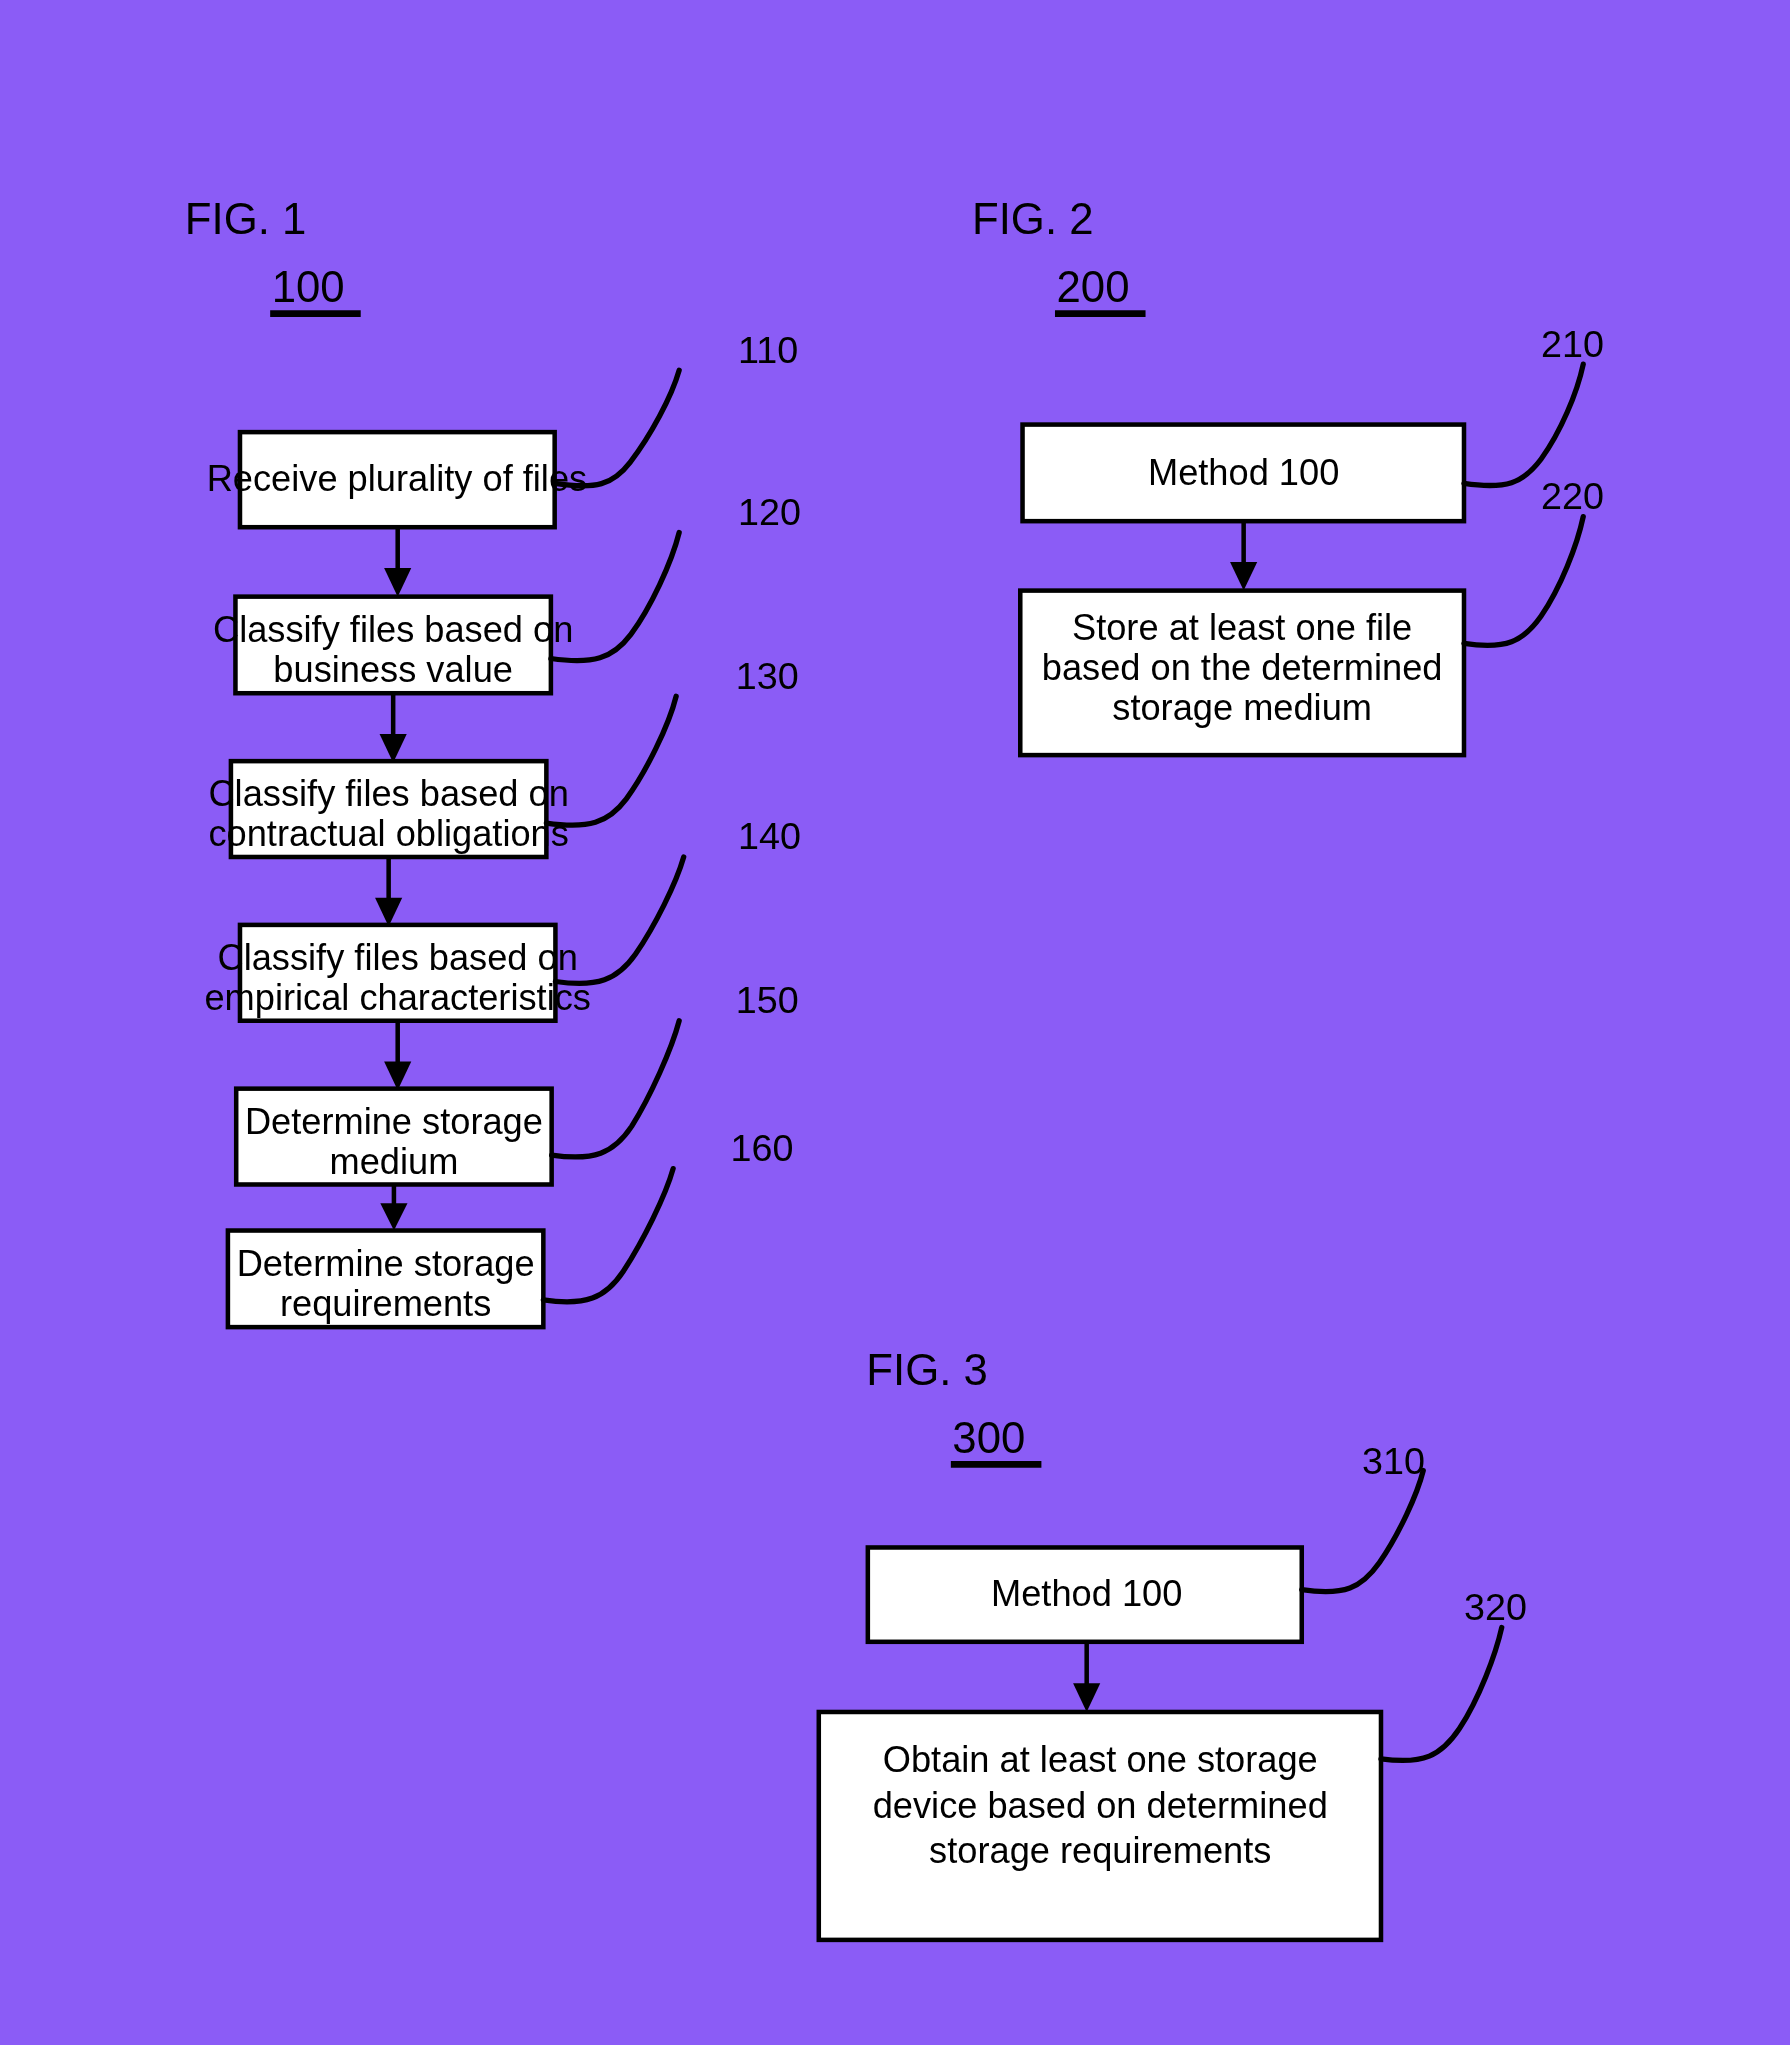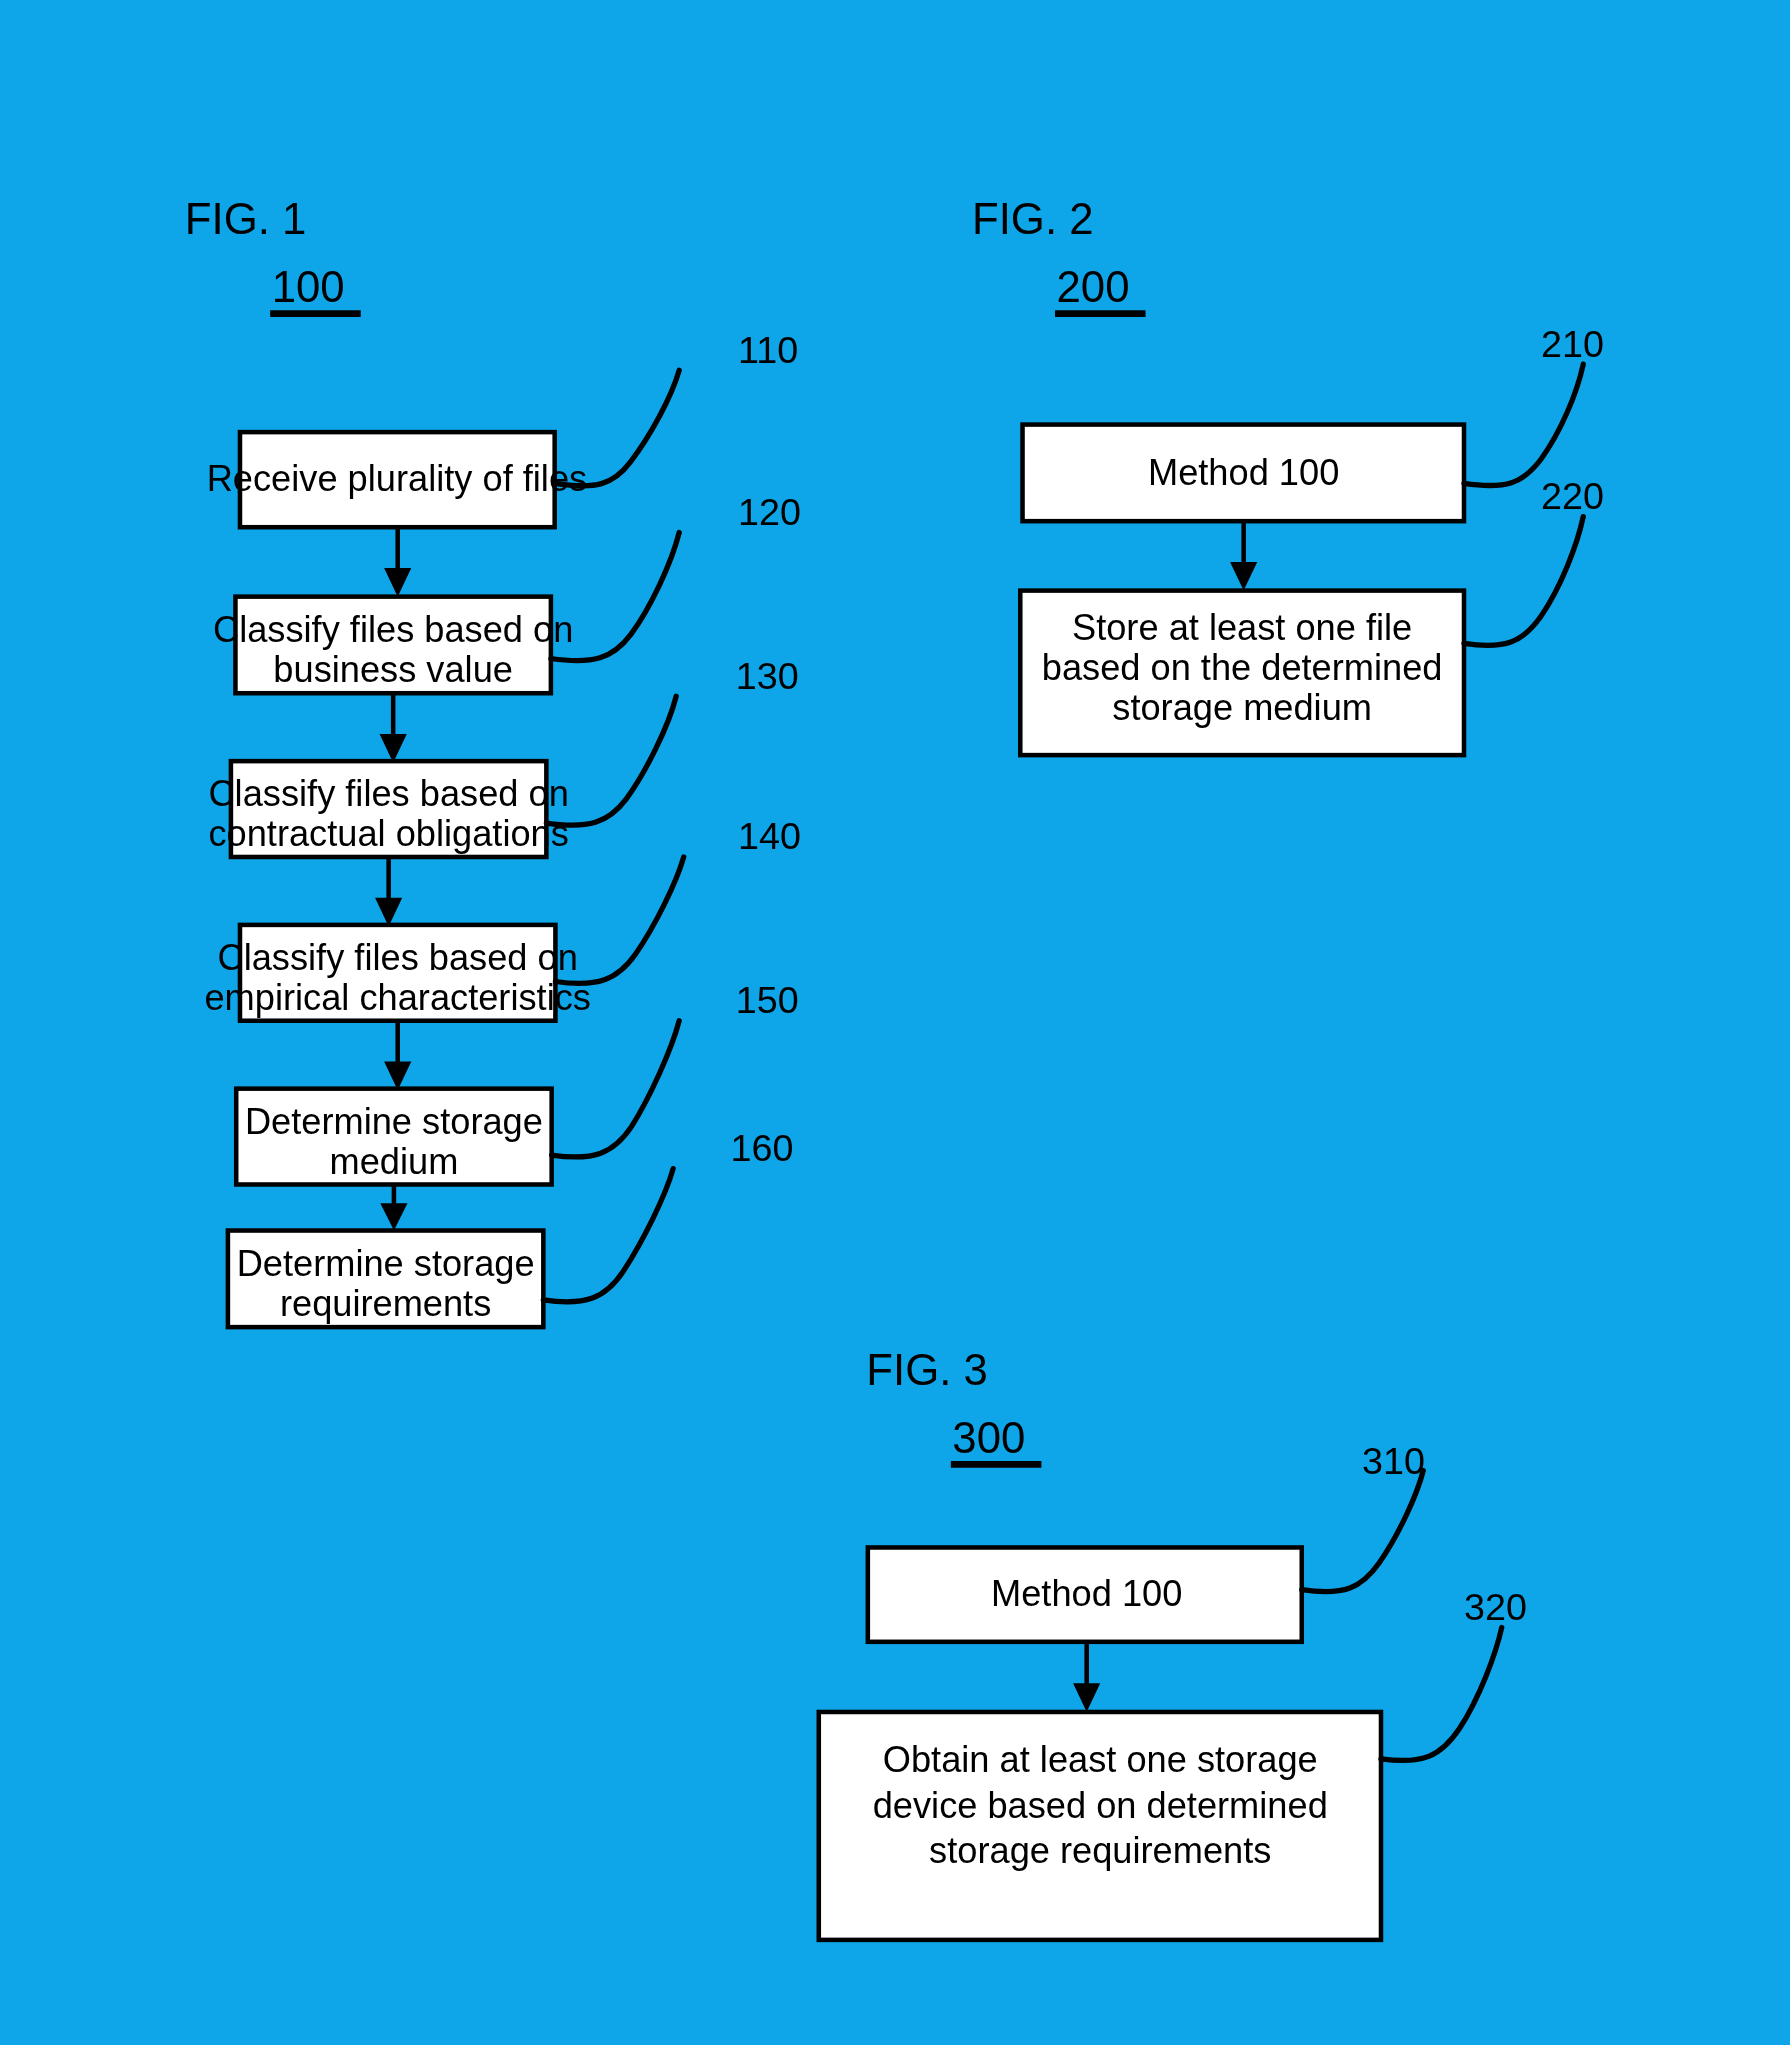--- a/index.html
+++ b/index.html
@@ -4,21 +4,21 @@
 <style>
   html, body {
     margin: 0;
     padding: 0;
     background: #ffffff;
   }
   #page {
     position: relative;
     width: 1790px;
     height: 2046px;
-    background: #0ea5e9;
+    background: #8b5cf6;
     overflow: hidden;
   }
   svg.sheet {
     position: absolute;
     top: 0;
     left: 0;
     width: 1790px;
     height: 2046px;
     font-family: "Liberation Sans", sans-serif;
   }

